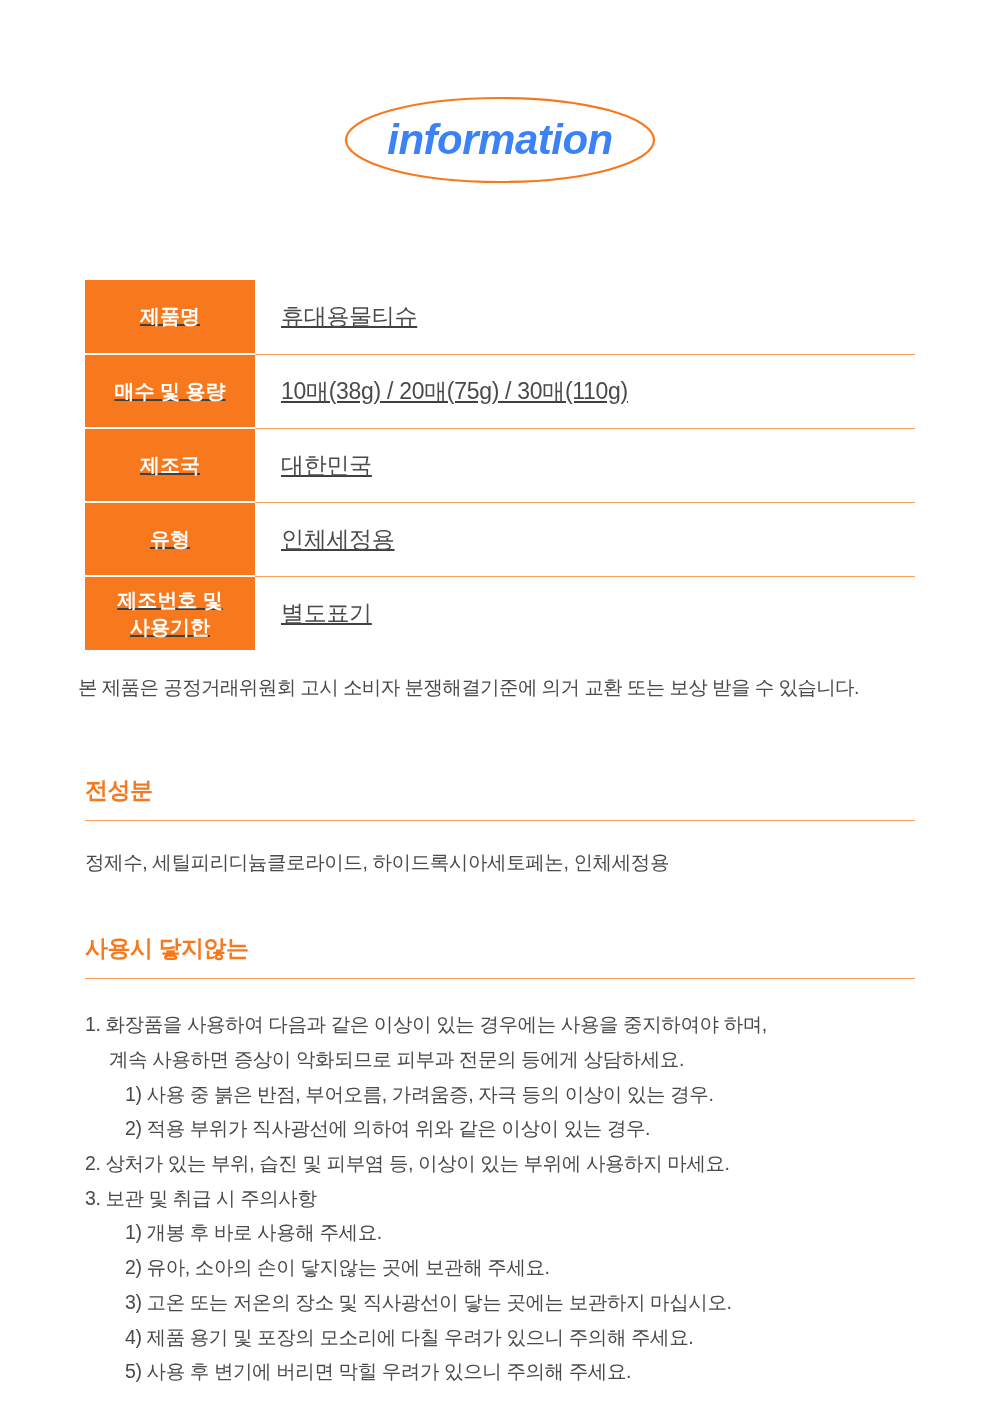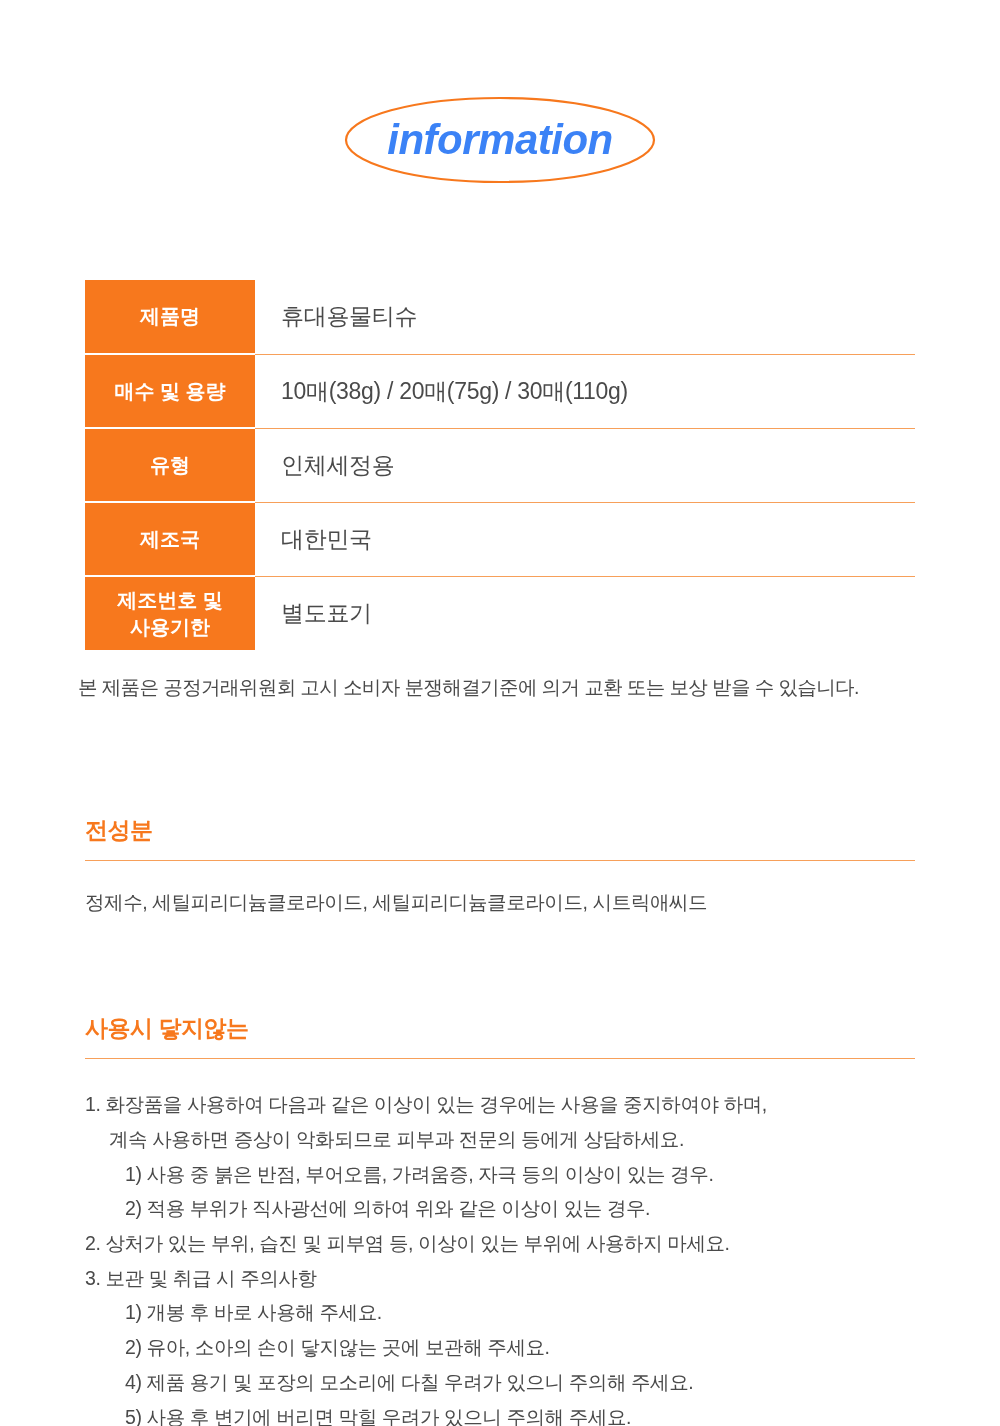--- a/index.html
+++ b/index.html
@@ -51,20 +51,21 @@
     color: #3b82f6;
     line-height: 1;
   }
 
   
   .spec-table {
     margin: 96px 85px 0 85px;
     width: 830px;
     border-collapse: collapse;
     table-layout: fixed;
+    text-decoration: underline;
   }
   .spec-table tr {
     height: 74px;
   }
   .spec-table th {
     width: 170px;
     background: #F7781D;
     color: #ffffff;
     font-size: 20px;
     font-weight: bold;
@@ -107,21 +108,20 @@
   }
   .section.ingredients { padding-top: 74px; }
   .section.caution { padding-top: 56px; }
 
   .section-title {
     font-size: 23px;
     font-weight: bold;
     color: #F7781D;
     letter-spacing: -0.5px;
     margin-bottom: 14px;
-    margin-top: 40px;
   }
   .section-rule {
     height: 1px;
     background: #F7A05A;
     width: 830px;
   }
   .section-body {
     padding-top: 26px;
     font-size: 19.5px;
     color: #4a4a4a;
@@ -160,53 +160,54 @@
     <tbody>
       <tr>
         <th>제품명</th>
         <td>휴대용물티슈</td>
       </tr>
       <tr>
         <th>매수 및 용량</th>
         <td>10매(38g) / 20매(75g) / 30매(110g)</td>
       </tr>
       <tr>
+        <th>제조국</th>
+        <td>대한민국</td>
+      </tr>
+      <tr>
         <th>유형</th>
         <td>인체세정용</td>
-      </tr>
-      <tr>
-        <th>제조국</th>
-        <td>대한민국</td>
       </tr>
       <tr>
         <th class="multiline">제조번호 및<br>사용기한</th>
         <td>별도표기</td>
       </tr>
     </tbody>
   </table>
 
   <div class="notice">본 제품은 공정거래위원회 고시 소비자 분쟁해결기준에 의거 교환 또는 보상 받을 수 있습니다.</div>
 
   <div class="section ingredients">
     <div class="section-title">전성분</div>
     <div class="section-rule"></div>
-    <div class="section-body">정제수, 세틸피리디늄클로라이드, 세틸피리디늄클로라이드, 시트릭애씨드</div>
+    <div class="section-body">정제수, 세틸피리디늄클로라이드, 하이드록시아세토페논, 인체세정용</div>
   </div>
 
   <div class="section caution">
     <div class="section-title">사용시 닿지않는</div>
     <div class="section-rule"></div>
     <div class="caution-list">
       <div class="caution-line indent-0">1. 화장품을 사용하여 다음과 같은 이상이 있는 경우에는 사용을 중지하여야 하며,</div>
       <div class="caution-line indent-1">계속 사용하면 증상이 악화되므로 피부과 전문의 등에게 상담하세요.</div>
       <div class="caution-line indent-2">1) 사용 중 붉은 반점, 부어오름, 가려움증, 자극 등의 이상이 있는 경우.</div>
       <div class="caution-line indent-2">2) 적용 부위가 직사광선에 의하여 위와 같은 이상이 있는 경우.</div>
       <div class="caution-line indent-0">2. 상처가 있는 부위, 습진 및 피부염 등, 이상이 있는 부위에 사용하지 마세요.</div>
       <div class="caution-line indent-0">3. 보관 및 취급 시 주의사항</div>
       <div class="caution-line indent-2">1) 개봉 후 바로 사용해 주세요.</div>
       <div class="caution-line indent-2">2) 유아, 소아의 손이 닿지않는 곳에 보관해 주세요.</div>
+      <div class="caution-line indent-2">3) 고온 또는 저온의 장소 및 직사광선이 닿는 곳에는 보관하지 마십시오.</div>
       <div class="caution-line indent-2">4) 제품 용기 및 포장의 모소리에 다칠 우려가 있으니 주의해 주세요.</div>
       <div class="caution-line indent-2">5) 사용 후 변기에 버리면 막힐 우려가 있으니 주의해 주세요.</div>
       <div class="caution-line indent-2"></div>
     </div>
   </div>
 
 </div>
 
 </body></html>

